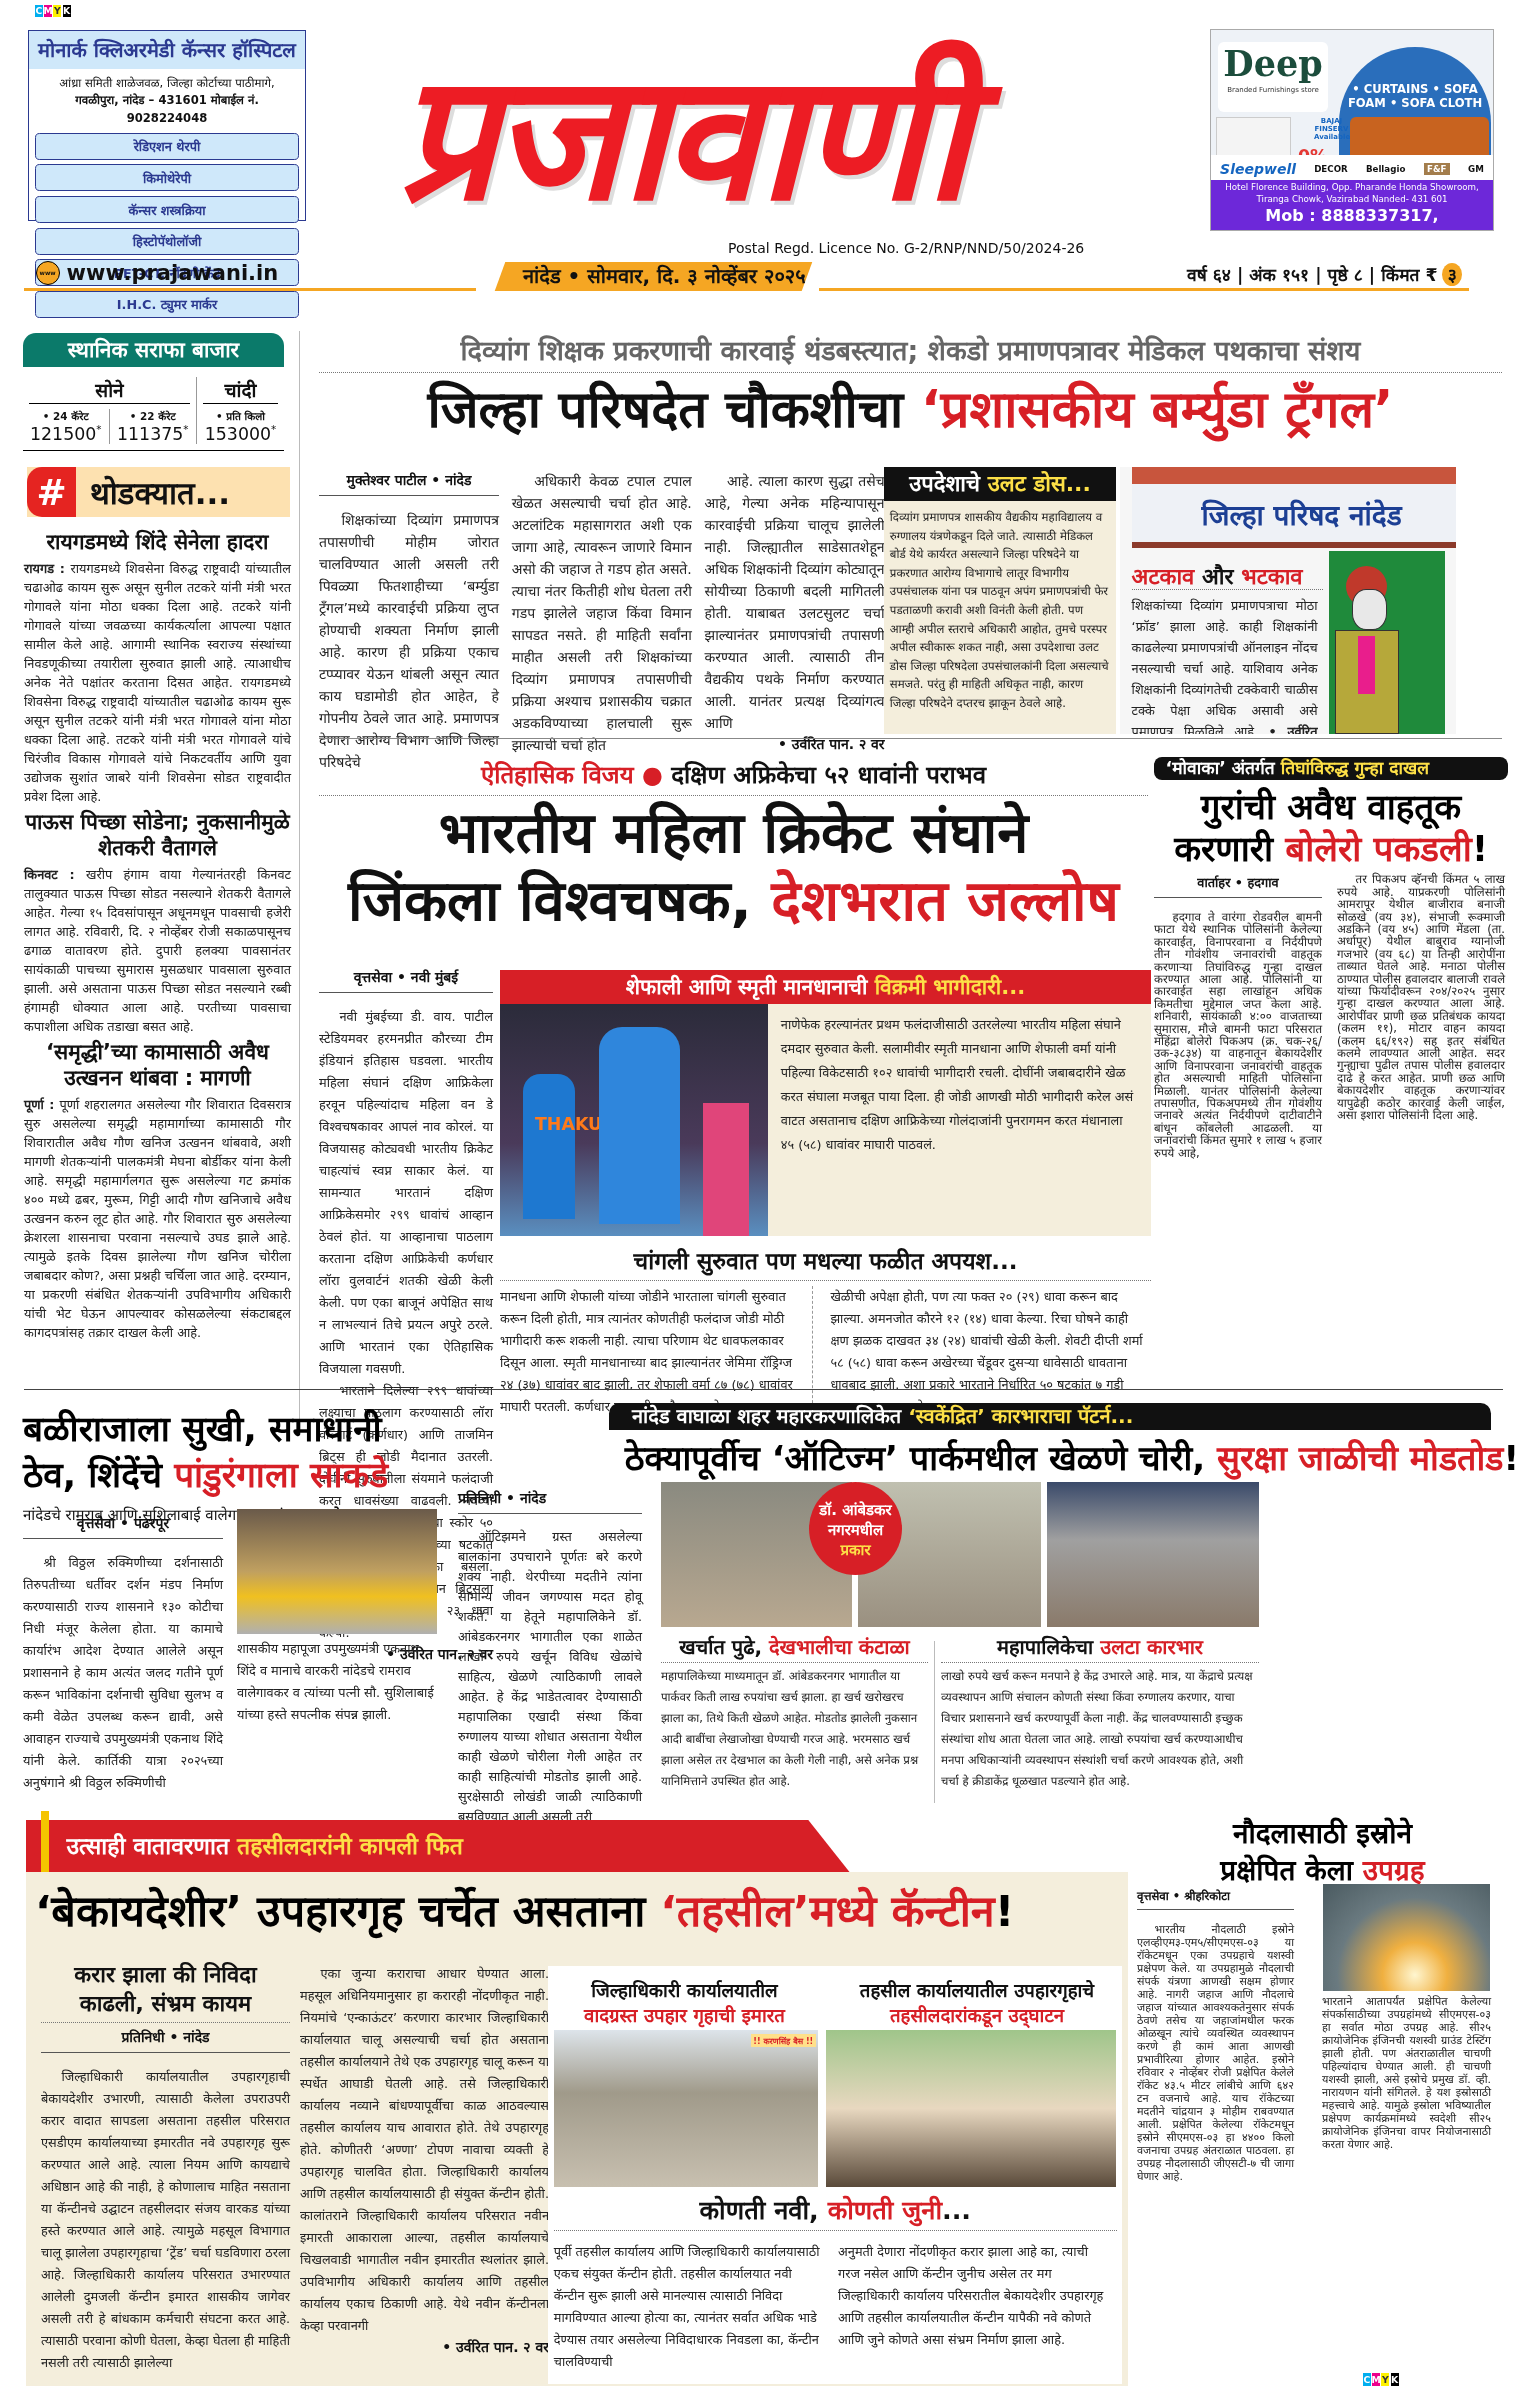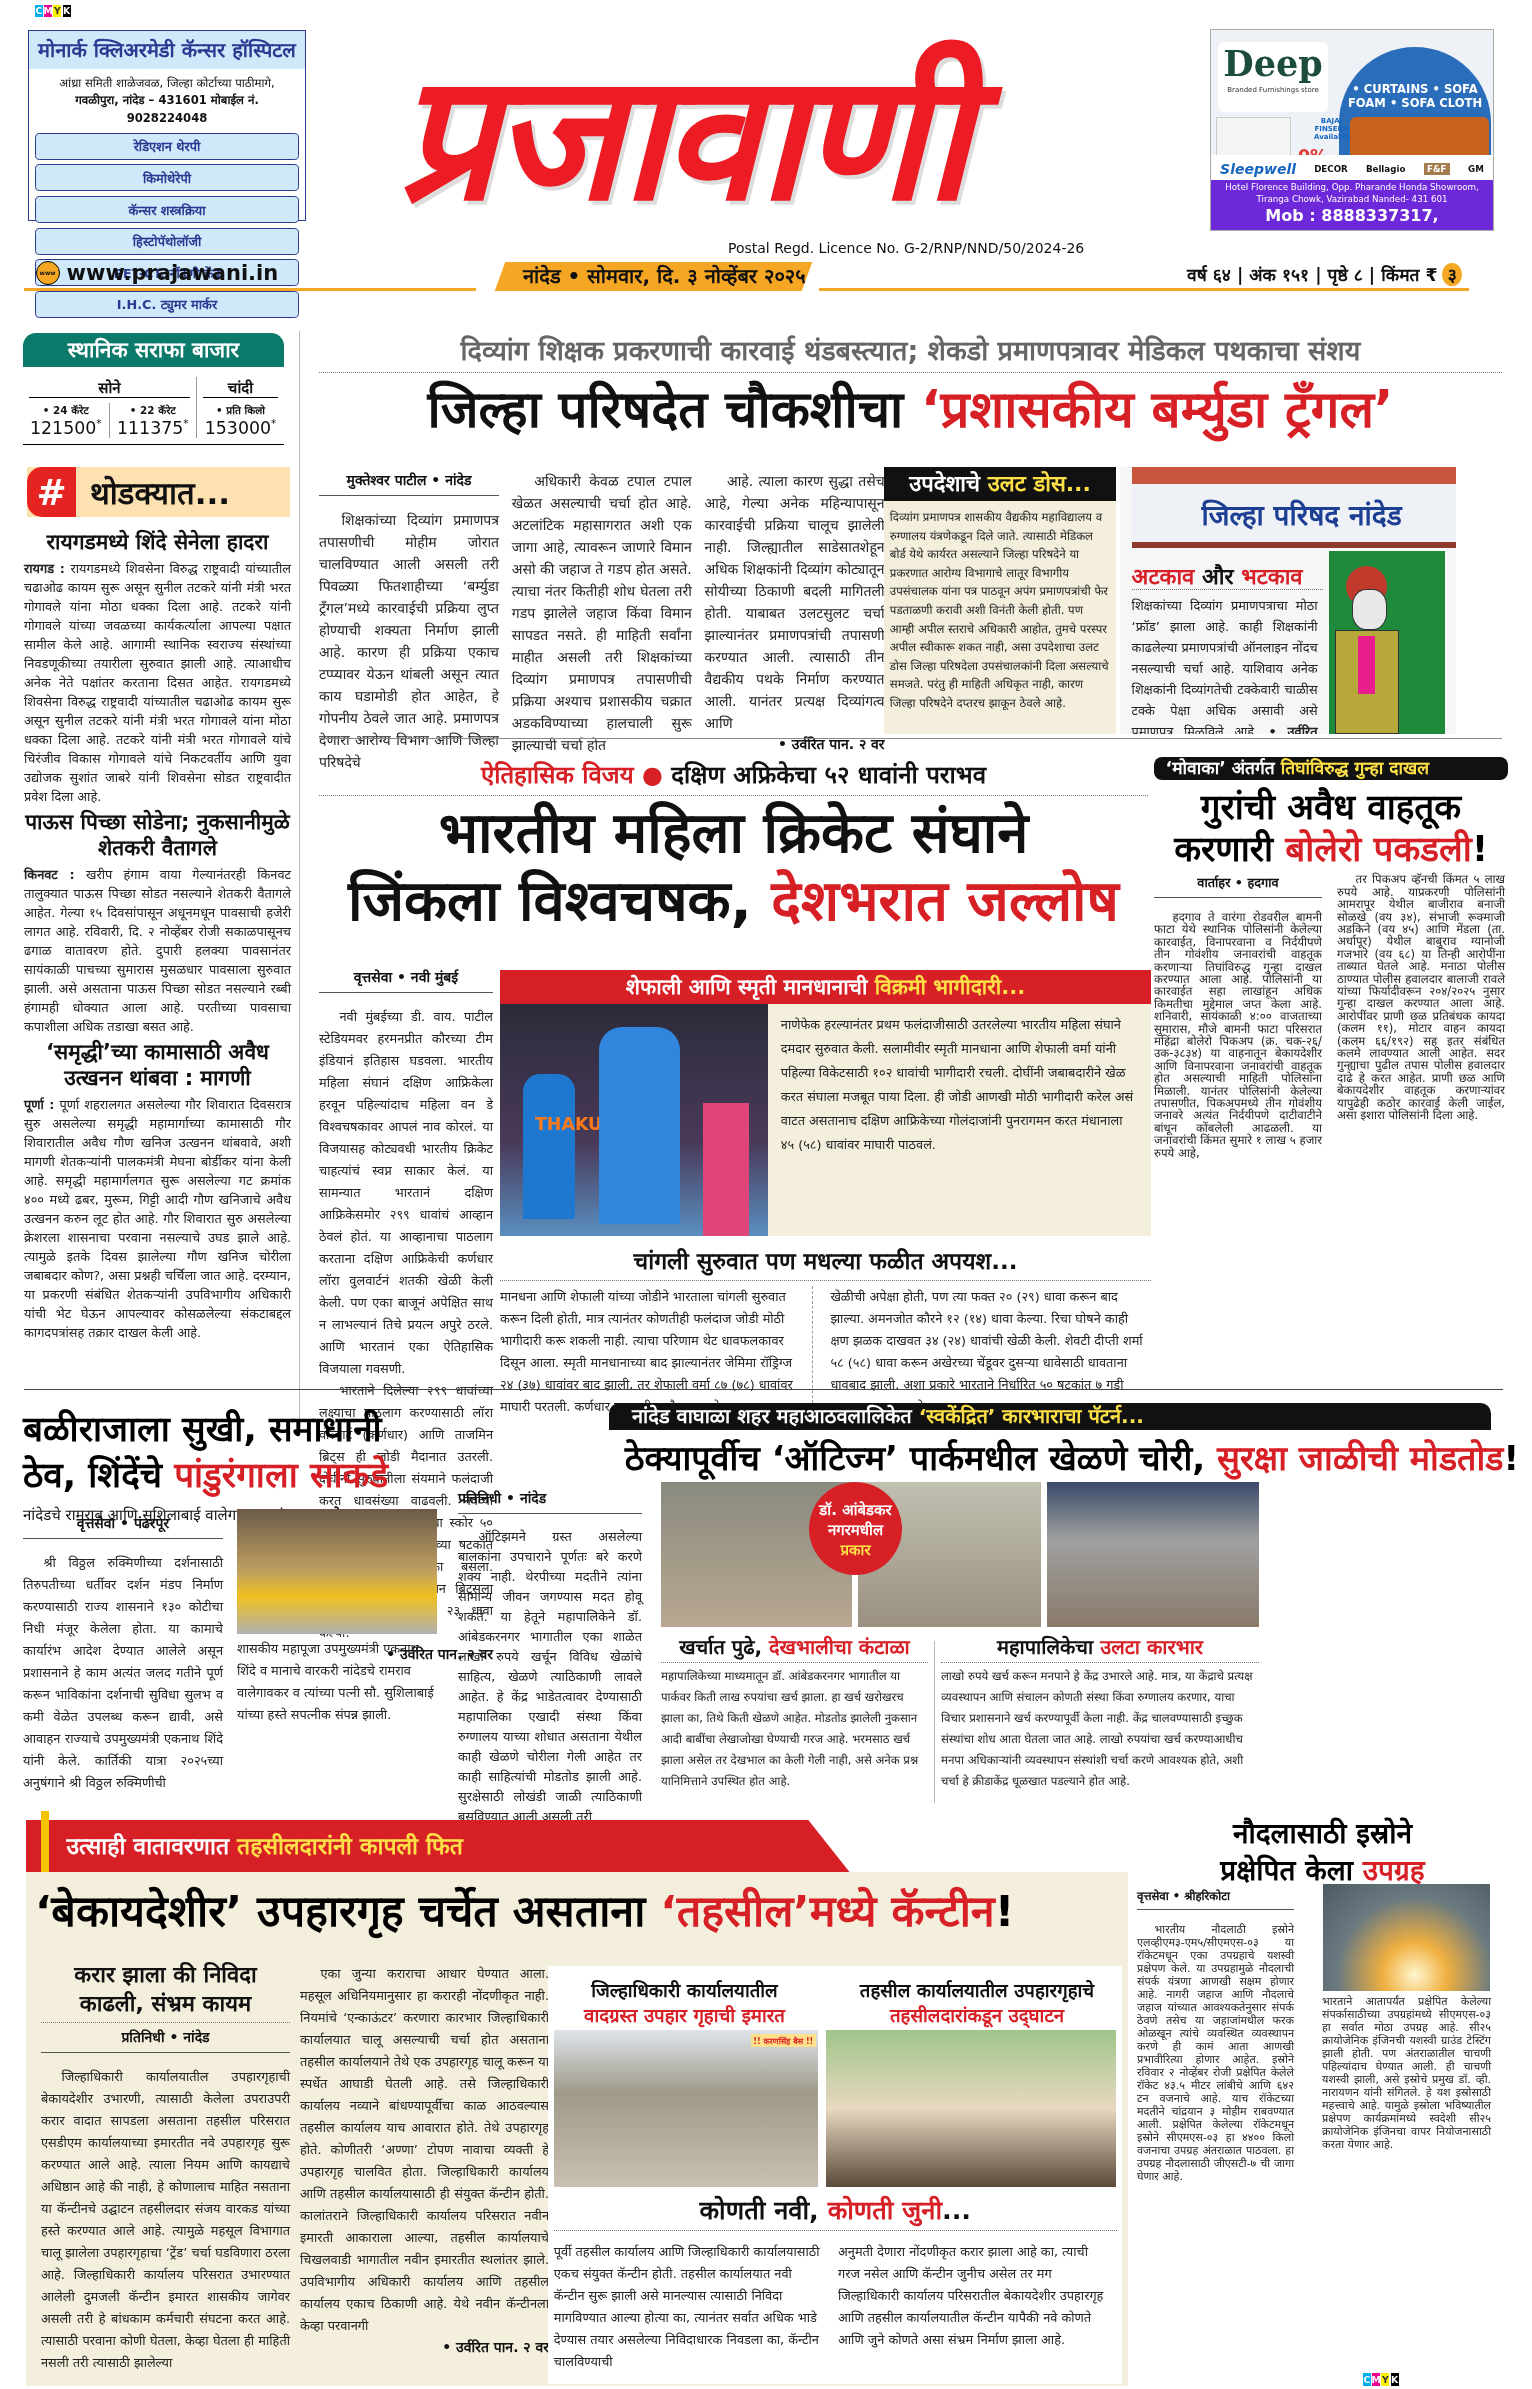--- a/index.html
+++ b/index.html
@@ -57,21 +57,21 @@
   .strip .date span { display: block; transform: skewX(20deg); font-size: 20px; font-weight: bold; line-height: 29px; padding-left: 23px; }
   .strip .bar-r { position: absolute; left: 795px; top: 25.5px; width: 650px; height: 3.5px; background: #f5a623; }
   .strip .issue { position: absolute; right: 5.8px; top: 0; font-size: 17.4px; font-weight: bold; display: flex; align-items: center; gap: 4.6px; }
   .strip .price { width: 20px; height: 23px; border-radius: 50%; background: #f5a623; font-size: 17.4px; display: flex; align-items: center; justify-content: center; }
 
   
   .sarafa { left: 23px; top: 333px; width: 261px; }
   .sarafa .head { background: #0b7a6a; color: #fff; font-weight: bold; font-size: 21px; text-align: center; height: 34px; line-height: 34px; border-radius: 12.8px 12.8px 0 0; }
   .sarafa .metals { display: flex; margin-top: 10.4px; }
   .sarafa .metal { text-align: center; }
-  .sarafa .metal .name { font-weight: bold; font-size: 15px; border-bottom: 1.2px solid #000; margin: 0 5.8px 4.6px; }
+  .sarafa .metal .name { font-weight: bold; font-size: 19px; border-bottom: 1.2px solid #000; margin: 0 5.8px 4.6px; }
   .sarafa .rates { display: flex; }
   .sarafa .rate { padding: 0 4.6px; border-right: 0.6px solid #999; }
   .sarafa .rate:last-child { border-right: none; }
   .sarafa .rate .lbl { font-size: 10.4px; font-weight: bold; }
   .sarafa .rate .val { font-size: 17.4px; }
   .sarafa .rate .val sup { font-size: 10.4px; }
   .sarafa .bottom { border-bottom: 1.7px solid #000; margin-top: 5.8px; }
 
   
   .thod { left: 27px; top: 467px; width: 263px; height: 50px; background: #fde1b0; display: flex; align-items: center; }
@@ -354,21 +354,21 @@
 <div class="abs" style="left:23px;top:1513px;width:200px;">
   <div class="byline">वृत्तसेवा • पंढरपूर</div>
   <div class="body-text" style="font-size:12.8px;line-height:22px;">
       <p>श्री विठ्ठल रुक्मिणीच्या दर्शनासाठी तिरुपतीच्या धर्तीवर दर्शन मंडप निर्माण करण्यासाठी राज्य शासनाने १३० कोटीचा निधी मंजूर केलेला होता. या कामाचे कार्यारंभ आदेश देण्यात आलेले असून प्रशासनाने हे काम अत्यंत जलद गतीने पूर्ण करून भाविकांना दर्शनाची सुविधा सुलभ व कमी वेळेत उपलब्ध करून द्यावी, असे आवाहन राज्याचे उपमुख्यमंत्री एकनाथ शिंदे यांनी केले. कार्तिकी यात्रा २०२५च्या अनुषंगाने श्री विठ्ठल रुक्मिणीची</p>
     </div>
 </div>
 <div class="photo" style="left:237px;top:1509px;width:200px;height:125px;background:linear-gradient(#6a5a4a,#c0a060 50%,#f0c020 70%,#b0b0b0);"></div>
 <div class="abs body-text" style="left:237px;top:1638px;width:200px;font-size:12.8px;line-height:22px;text-align:left">शासकीय महापूजा उपमुख्यमंत्री एकनाथ शिंदे व मानाचे वारकरी नांदेडचे रामराव वालेगावकर व त्यांच्या पत्नी सौ. सुशिलाबाई यांच्या हस्ते सपत्नीक संपन्न झाली.</div>
 
 <div class="abs banner-black" style="left:609px;top:1403px;width:882px;height:27px;line-height:27px;font-size:20px;padding-left:23px;border-radius:10.4px 10.4px 0 0;">
-  <span>नांदेड वाघाळा शहर महाआठवलालिकेत</span>
+  <span>नांदेड वाघाळा शहर महारकरणालिकेत</span>
   <span class="yellow">‘स्वकेंद्रित’ कारभाराचा पॅटर्न...</span>
 </div>
 <div class="abs hl-black" style="left:458px;top:1432px;width:1061px;font-size:34px;line-height:52px;text-align:right;">
   <span>ठेक्यापूर्वीच ‘ऑटिज्म’ पार्कमधील खेळणे चोरी,</span>
   <span class="red">सुरक्षा जाळीची मोडतोड</span><span>!</span>
 </div>
 <div class="abs" style="left:458px;top:1488px;width:184px;">
   <div class="byline" style="text-align:left">प्रतिनिधी • नांदेड</div>
   <div class="body-text" style="font-size:12.8px;line-height:20px;">
       <p>ऑटिझमने ग्रस्त असलेल्या बालकांना उपचाराने पूर्णतः बरे करणे शक्य नाही. थेरपीच्या मदतीने त्यांना सामान्य जीवन जगण्यास मदत होवू शकते. या हेतूने महापालिकेने डॉ. आंबेडकरनगर भागातील एका शाळेत लाखो रुपये खर्चून विविध खेळांचे साहित्य, खेळणे त्याठिकाणी लावले आहेत. हे केंद्र भाडेतत्वावर देण्यासाठी महापालिका एखादी संस्था किंवा रुग्णालय याच्या शोधात असताना येथील काही खेळणे चोरीला गेली आहेत तर काही साहित्यांची मोडतोड झाली आहे. सुरक्षेसाठी लोखंडी जाळी त्याठिकाणी बसविण्यात आली असली तरी</p>

